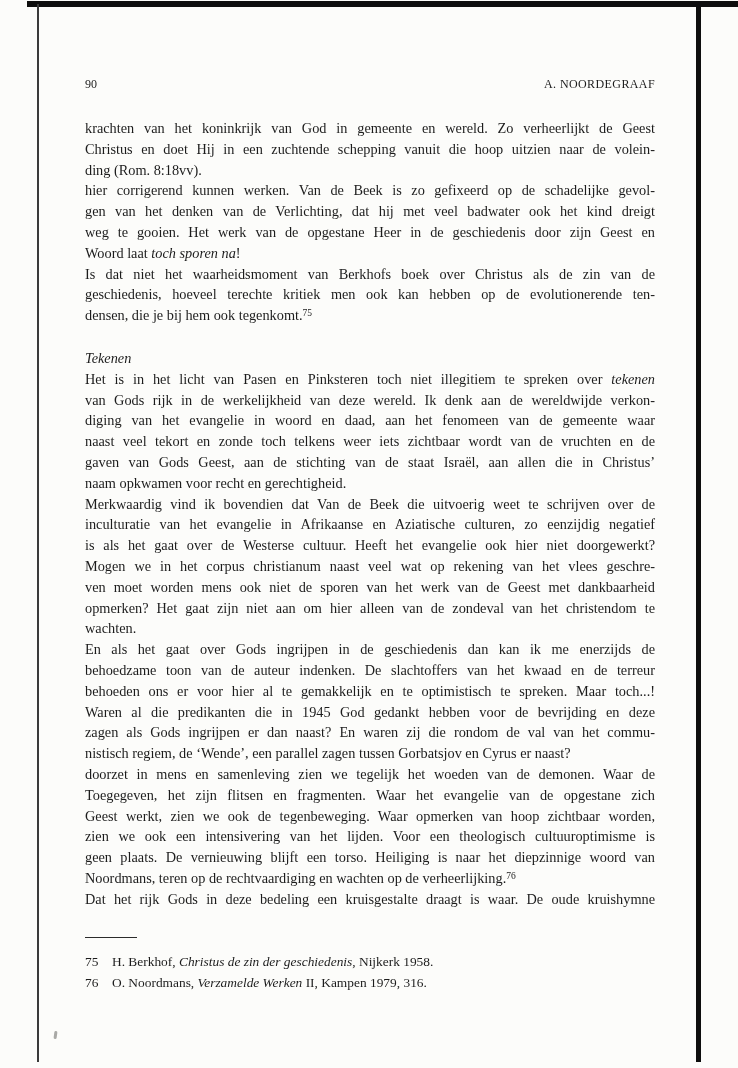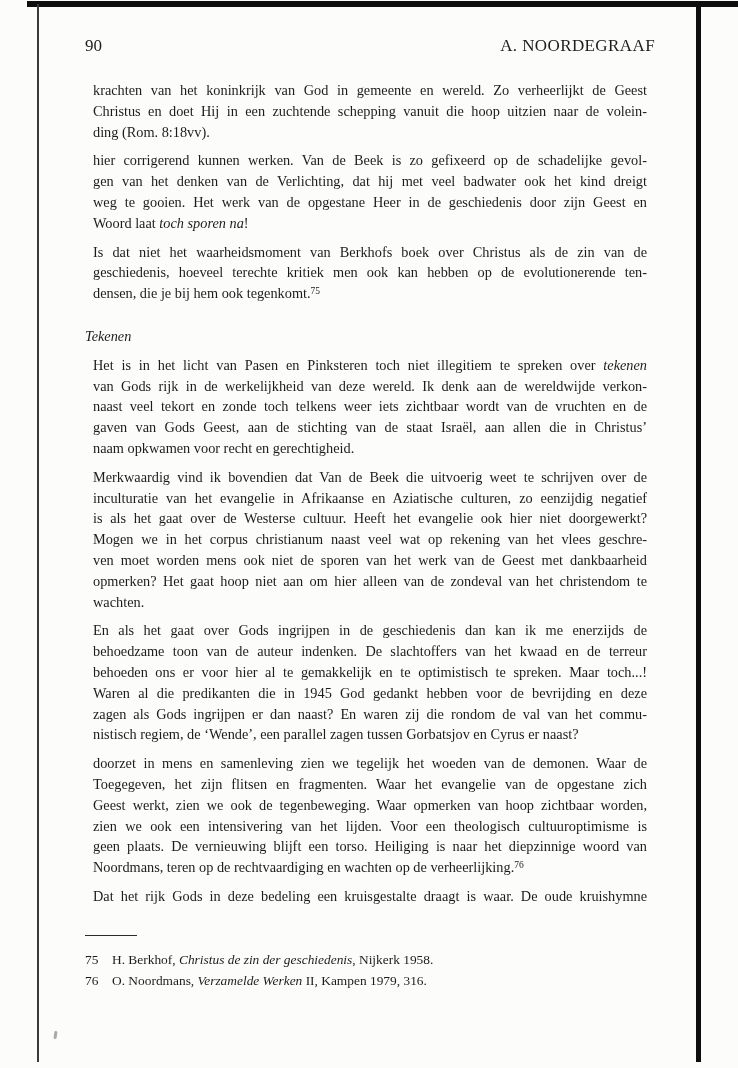--- a/index.html
+++ b/index.html
@@ -7,25 +7,25 @@
     width:738px;height:1068px;position:relative;overflow:hidden;
     background:#ffffff;
     font-family:"Liberation Serif", serif;
     color:#1c1c1c;
   }
   .page{position:absolute;inset:0;background:#fcfcfa;}
   .frame-top{position:absolute;top:1px;left:27px;right:0;height:6px;background:#0e0e0e;}
   .frame-left{position:absolute;top:4px;left:37px;width:2px;height:1058px;background:#3a3a3a;}
   .frame-right{position:absolute;top:2px;left:696px;width:5px;height:1060px;background:#0e0e0e;}
   .content{position:absolute;left:85px;top:0;width:570px;}
-  .header{padding-top:36px;height:20px;display:flex;justify-content:space-between;
-          font-size:17px;line-height:20px;}
+  .header{padding-top:74px;height:20px;display:flex;justify-content:space-between;
+          font-size:12px;line-height:20px;}
   .running-head{letter-spacing:.4px;}
   .body-text{margin-top:24px;font-size:14.3px;line-height:20.8px;}
-  .para{margin:8px;}
+  .para{margin:0;}
   .line{text-align:justify;text-align-last:justify;}
   .line.lastline{text-align-last:left;}
   .heading{margin-top:22px;font-style:italic;}
   .it{font-style:italic;}
   sup{font-size:9.5px;line-height:0;position:relative;top:-4px;vertical-align:baseline;}
   .fn-rule{margin-top:28px;width:52px;height:0;border-top:1.4px solid #2b2b2b;}
   .footnotes{margin-top:13px;font-size:13.4px;line-height:21px;}
   .footnote{display:flex;}
   .fn-num{flex:0 0 27px;}
   .fn-text{flex:1;}
@@ -61,31 +61,32 @@
         </div>
         <div class="para">
           <div class="line"><span>Is dat niet het waarheidsmoment van Berkhofs boek over Christus als de zin van de</span></div>
           <div class="line"><span>geschiedenis, hoeveel terechte kritiek men ook kan hebben op de evolutionerende ten-</span></div>
           <div class="line lastline"><span>densen, die je bij hem ook tegenkomt.</span><sup>75</sup></div>
         </div>
         <div class="heading"><span class="it">Tekenen</span></div>
         <div class="para">
           <div class="line"><span>Het is in het licht van Pasen en Pinksteren toch niet illegitiem te spreken over </span><span class="it">tekenen</span></div>
           <div class="line"><span>van Gods rijk in de werkelijkheid van deze wereld. Ik denk aan de wereldwijde verkon-</span></div>
+          <div class="line"><span>diging van het evangelie in woord en daad, aan het fenomeen van de gemeente waar</span></div>
           <div class="line"><span>naast veel tekort en zonde toch telkens weer iets zichtbaar wordt van de vruchten en de</span></div>
           <div class="line"><span>gaven van Gods Geest, aan de stichting van de staat Israël, aan allen die in Christus’</span></div>
           <div class="line lastline"><span>naam opkwamen voor recht en gerechtigheid.</span></div>
         </div>
         <div class="para">
           <div class="line"><span>Merkwaardig vind ik bovendien dat Van de Beek die uitvoerig weet te schrijven over de</span></div>
           <div class="line"><span>inculturatie van het evangelie in Afrikaanse en Aziatische culturen, zo eenzijdig negatief</span></div>
           <div class="line"><span>is als het gaat over de Westerse cultuur. Heeft het evangelie ook hier niet doorgewerkt?</span></div>
           <div class="line"><span>Mogen we in het corpus christianum naast veel wat op rekening van het vlees geschre-</span></div>
           <div class="line"><span>ven moet worden mens ook niet de sporen van het werk van de Geest met dankbaarheid</span></div>
-          <div class="line"><span>opmerken? Het gaat hoop niet aan om hier alleen van de zondeval van het christendom te</span></div>
+          <div class="line"><span>opmerken? Het gaat zijn niet aan om hier alleen van de zondeval van het christendom te</span></div>
           <div class="line lastline"><span>wachten.</span></div>
         </div>
         <div class="para">
           <div class="line"><span>En als het gaat over Gods ingrijpen in de geschiedenis dan kan ik me enerzijds de</span></div>
           <div class="line"><span>behoedzame toon van de auteur indenken. De slachtoffers van het kwaad en de terreur</span></div>
           <div class="line"><span>behoeden ons er voor hier al te gemakkelijk en te optimistisch te spreken. Maar toch...!</span></div>
           <div class="line"><span>Waren al die predikanten die in 1945 God gedankt hebben voor de bevrijding en deze</span></div>
           <div class="line"><span>zagen als Gods ingrijpen er dan naast? En waren zij die rondom de val van het commu-</span></div>
           <div class="line lastline"><span>nistisch regiem, de ‘Wende’, een parallel zagen tussen Gorbatsjov en Cyrus er naast?</span></div>
         </div>

